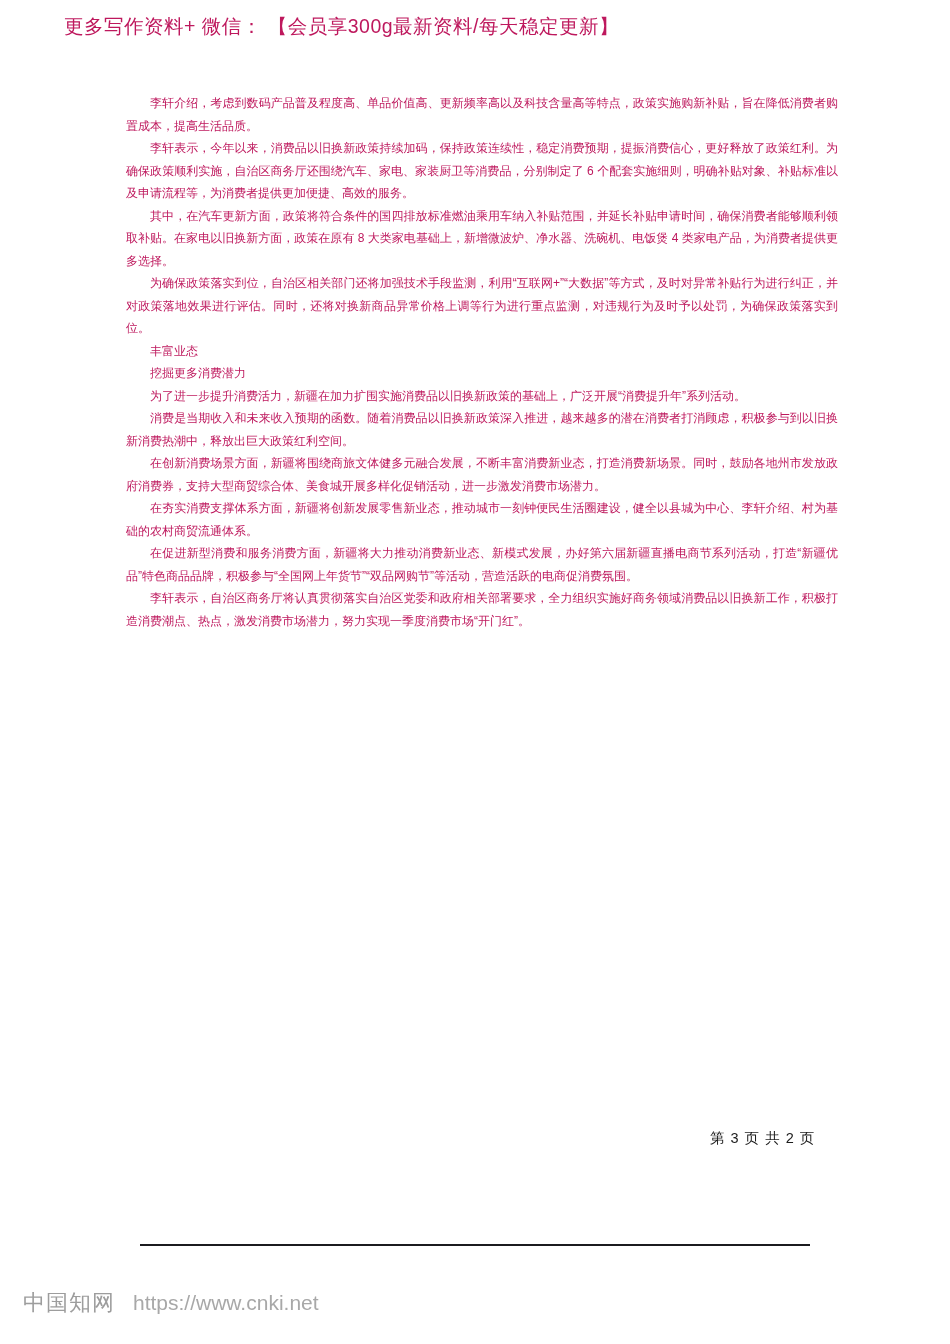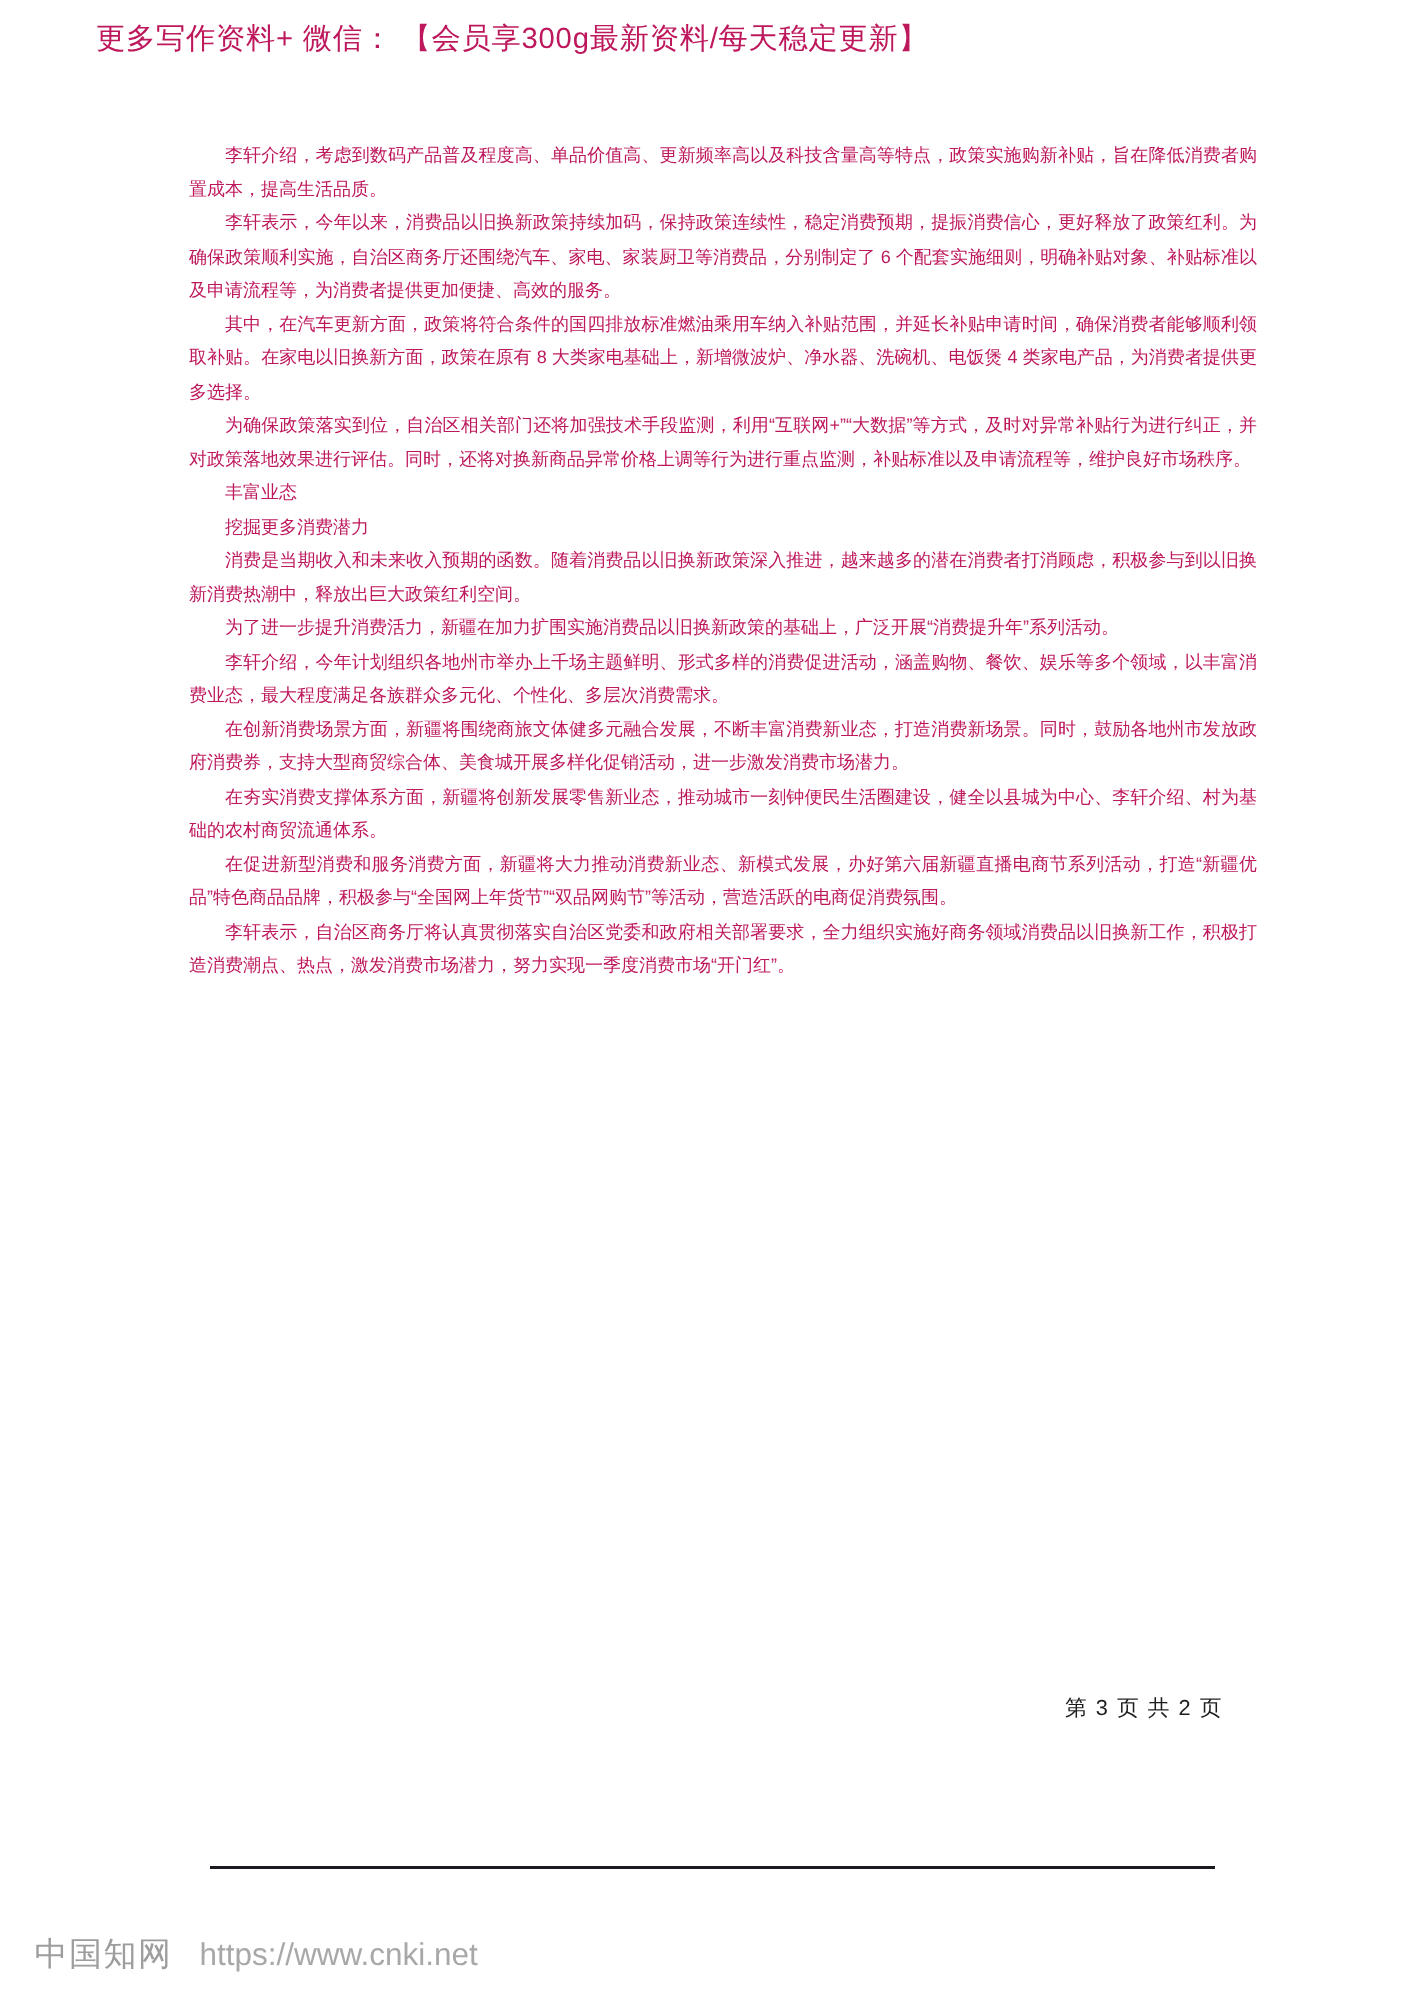--- a/index.html
+++ b/index.html
@@ -82,26 +82,25 @@
 <body>
 
 <div class="page">
 
   <div class="promo-header" style="color: #be185d;">更多写作资料+ 微信： 【会员享300g最新资料/每天稳定更新】</div>
 
   <div class="doc-body" id="paragraphs-container">
       <p>李轩介绍，考虑到数码产品普及程度高、单品价值高、更新频率高以及科技含量高等特点，政策实施购新补贴，旨在降低消费者购置成本，提高生活品质。</p>
       <p>李轩表示，今年以来，消费品以旧换新政策持续加码，保持政策连续性，稳定消费预期，提振消费信心，更好释放了政策红利。为确保政策顺利实施，自治区商务厅还围绕汽车、家电、家装厨卫等消费品，分别制定了 6 个配套实施细则，明确补贴对象、补贴标准以及申请流程等，为消费者提供更加便捷、高效的服务。</p>
       <p>其中，在汽车更新方面，政策将符合条件的国四排放标准燃油乘用车纳入补贴范围，并延长补贴申请时间，确保消费者能够顺利领取补贴。在家电以旧换新方面，政策在原有 8 大类家电基础上，新增微波炉、净水器、洗碗机、电饭煲 4 类家电产品，为消费者提供更多选择。</p>
-      <p>为确保政策落实到位，自治区相关部门还将加强技术手段监测，利用“互联网+”“大数据”等方式，及时对异常补贴行为进行纠正，并对政策落地效果进行评估。同时，还将对换新商品异常价格上调等行为进行重点监测，补贴标准以及申请流程等，维护良好市场秩序。</p>
+      <p>为确保政策落实到位，自治区相关部门还将加强技术手段监测，利用“互联网+”“大数据”等方式，及时对异常补贴行为进行纠正，并对政策落地效果进行评估。同时，还将对换新商品异常价格上调等行为进行重点监测，对违规行为及时予以处罚，为确保政策落实到位。</p>
       <p>丰富业态</p>
       <p>挖掘更多消费潜力</p>
+      <p>为了进一步提升消费活力，新疆在加力扩围实施消费品以旧换新政策的基础上，广泛开展“消费提升年”系列活动。</p>
       <p>消费是当期收入和未来收入预期的函数。随着消费品以旧换新政策深入推进，越来越多的潜在消费者打消顾虑，积极参与到以旧换新消费热潮中，释放出巨大政策红利空间。</p>
-      <p>为了进一步提升消费活力，新疆在加力扩围实施消费品以旧换新政策的基础上，广泛开展“消费提升年”系列活动。</p>
-      <p>李轩介绍，今年计划组织各地州市举办上千场主题鲜明、形式多样的消费促进活动，涵盖购物、餐饮、娱乐等多个领域，以丰富消费业态，最大程度满足各族群众多元化、个性化、多层次消费需求。</p>
       <p>在创新消费场景方面，新疆将围绕商旅文体健多元融合发展，不断丰富消费新业态，打造消费新场景。同时，鼓励各地州市发放政府消费券，支持大型商贸综合体、美食城开展多样化促销活动，进一步激发消费市场潜力。</p>
       <p>在夯实消费支撑体系方面，新疆将创新发展零售新业态，推动城市一刻钟便民生活圈建设，健全以县城为中心、李轩介绍、村为基础的农村商贸流通体系。</p>
       <p>在促进新型消费和服务消费方面，新疆将大力推动消费新业态、新模式发展，办好第六届新疆直播电商节系列活动，打造“新疆优品”特色商品品牌，积极参与“全国网上年货节”“双品网购节”等活动，营造活跃的电商促消费氛围。</p>
       <p>李轩表示，自治区商务厅将认真贯彻落实自治区党委和政府相关部署要求，全力组织实施好商务领域消费品以旧换新工作，积极打造消费潮点、热点，激发消费市场潜力，努力实现一季度消费市场“开门红”。</p>
     </div>
 
   <div class="page-indicator">第 3 页 共 2 页</div>
 
   <div class="footer-divider"></div>
 

